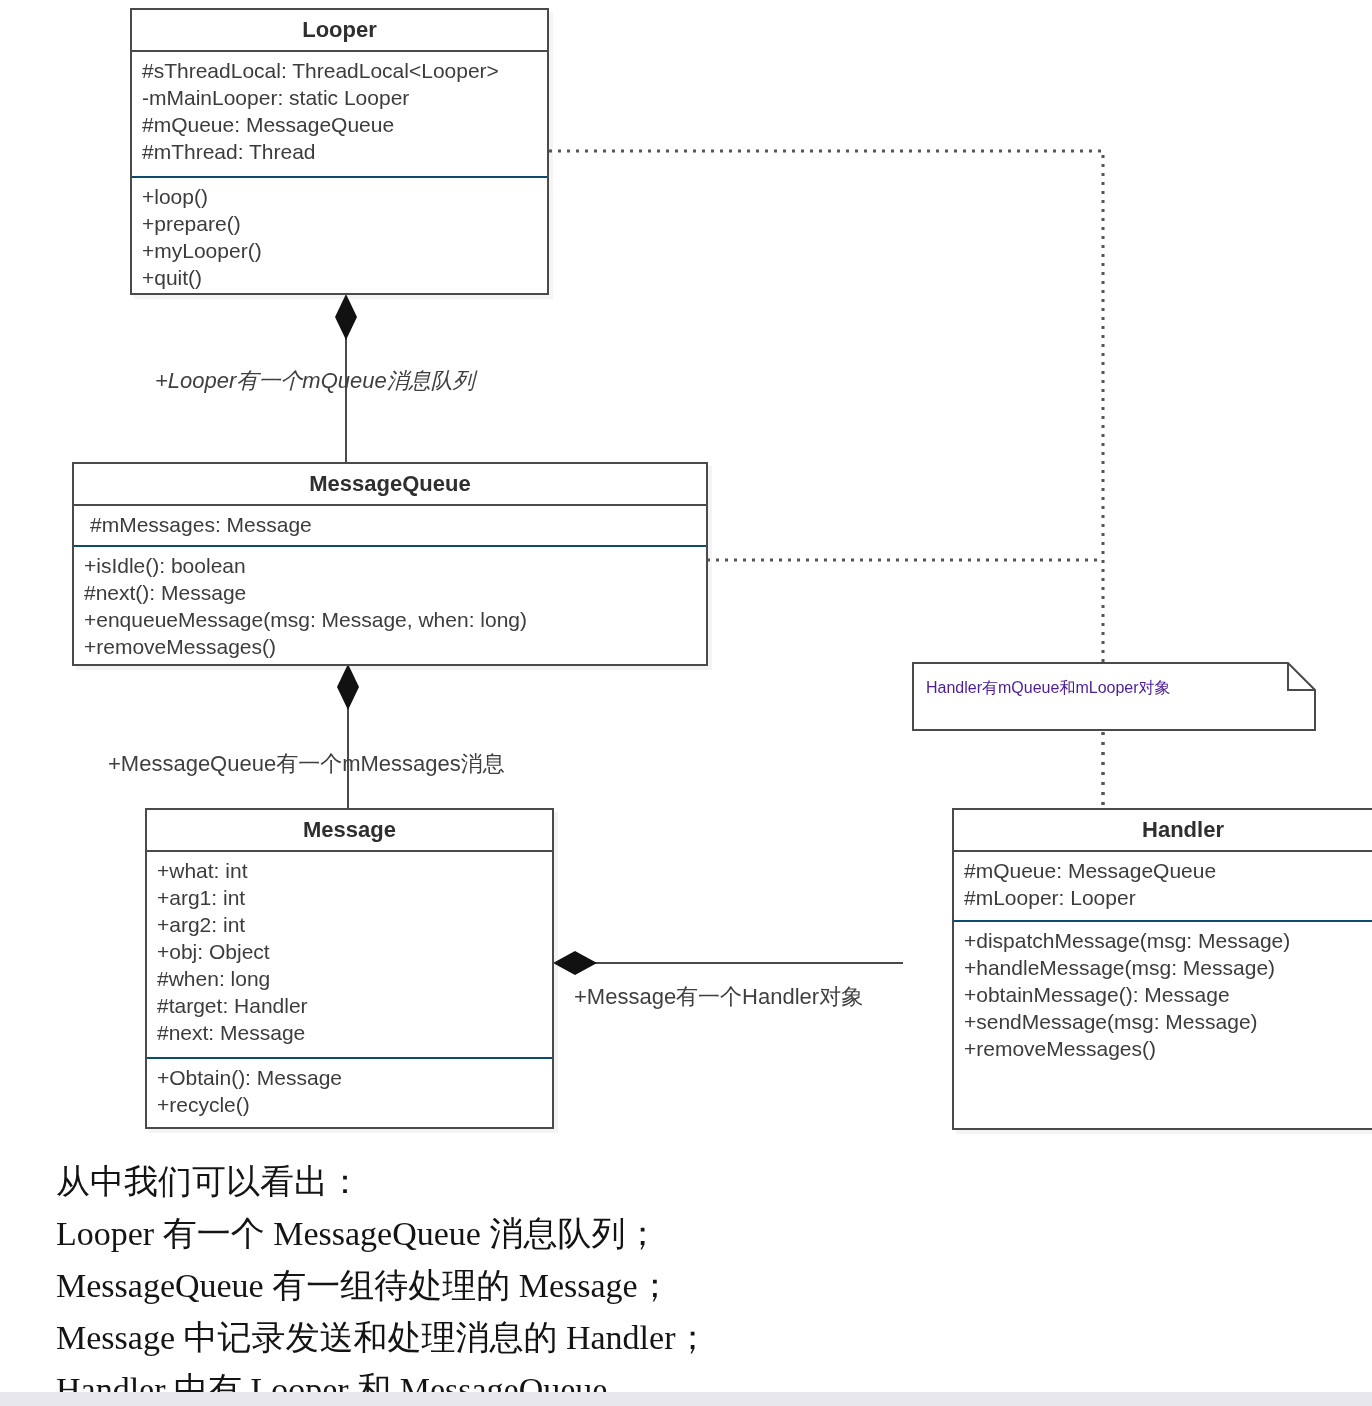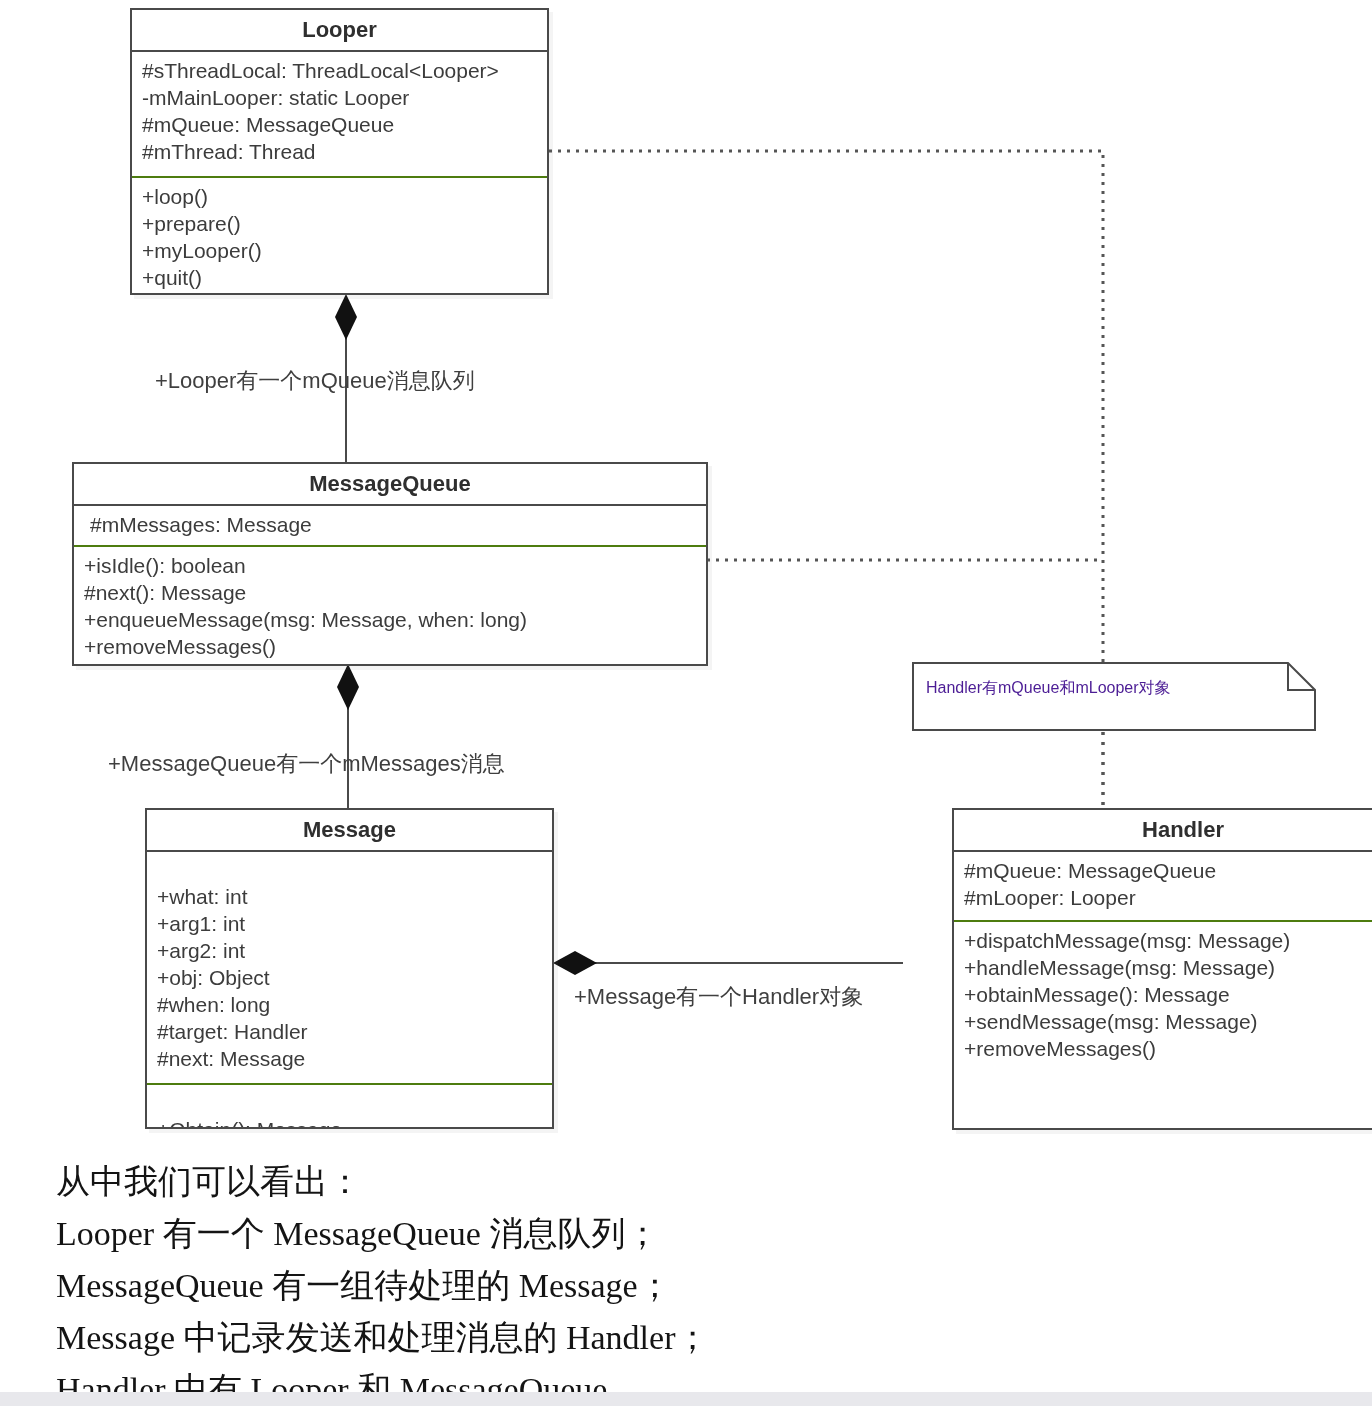--- a/index.html
+++ b/index.html
@@ -17,21 +17,21 @@
     justify-content:flex-end;
   }
   .uml-title {
     flex:0 0 40px; display:flex; align-items:center; justify-content:center;
     font-weight:bold; font-size:22px; color:#2f2f2f;
     border-bottom:2px solid #4a4a4a;
   }
   .uml-sec {
     box-sizing:border-box; padding:5px 8px 2px 10px;
     font-size:21px; line-height:27px; color:#3c3c3c;
-    border-bottom:2px solid #4d7c0f; overflow:hidden;
+    border-bottom:2px solid #0c4a6e; overflow:hidden;
   }
   .uml-sec:last-child { border-bottom:none; flex:1 1 auto; }
   .uml-line { white-space:nowrap; }
   .edge-label {
     position:absolute; z-index:3; font-size:22px; color:#3f3f3f;
     white-space:nowrap;
   }
   #note-text {
     position:absolute; z-index:3; font-size:16px; color:#4c1d95;
     white-space:nowrap;
@@ -92,21 +92,21 @@
       <div class="uml-line">#mMessages: Message</div>
     </div>
     <div class="uml-sec">
       <div class="uml-line">+isIdle(): boolean</div>
       <div class="uml-line">#next(): Message</div>
       <div class="uml-line">+enqueueMessage(msg: Message, when: long)</div>
       <div class="uml-line">+removeMessages()</div>
     </div>
   </div>
 
-  <div class="uml-class" style="left:145px; top:808px; width:409px; height:321px;gap:26px;">
+  <div class="uml-class" style="left:145px; top:808px; width:409px; height:321px;">
     <div class="uml-title">Message</div>
     <div class="uml-sec" style="flex:0 0 207px;">
       <div class="uml-line">+what: int</div>
       <div class="uml-line">+arg1: int</div>
       <div class="uml-line">+arg2: int</div>
       <div class="uml-line">+obj: Object</div>
       <div class="uml-line">#when: long</div>
       <div class="uml-line">#target: Handler</div>
       <div class="uml-line">#next: Message</div>
     </div>
@@ -126,21 +126,21 @@
       <div class="uml-line">+dispatchMessage(msg: Message)</div>
       <div class="uml-line">+handleMessage(msg: Message)</div>
       <div class="uml-line">+obtainMessage(): Message</div>
       <div class="uml-line">+sendMessage(msg: Message)</div>
       <div class="uml-line">+removeMessages()</div>
     </div>
   </div>
 
   <div id="note-text" style="left:926px; top:678px;">Handler有mQueue和mLooper对象</div>
 
-  <div class="edge-label" style="left:155px; top:366px;">+Looper有一个mQueue消息队列</div>
+  <div class="edge-label" style="left:155px; top:366px;font-style:italic;">+Looper有一个mQueue消息队列</div>
   <div class="edge-label" style="left:108px; top:722px;margin-top:27px;">+MessageQueue有一个mMessages消息</div>
   <div class="edge-label" style="left:574px; top:982px;">+Message有一个Handler对象</div>
 
   <div id="caption">
     <div>从中我们可以看出：</div>
     <div>Looper 有一个 MessageQueue 消息队列；</div>
     <div>MessageQueue 有一组待处理的 Message；</div>
     <div>Message 中记录发送和处理消息的 Handler；</div>
     <div>Handler 中有 Looper 和 MessageQueue。</div>
   </div>

